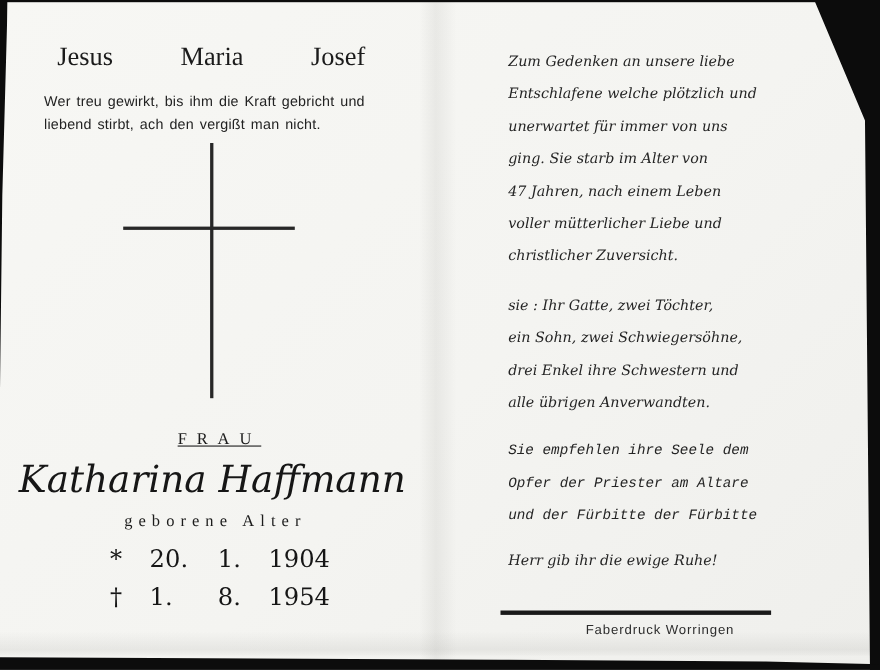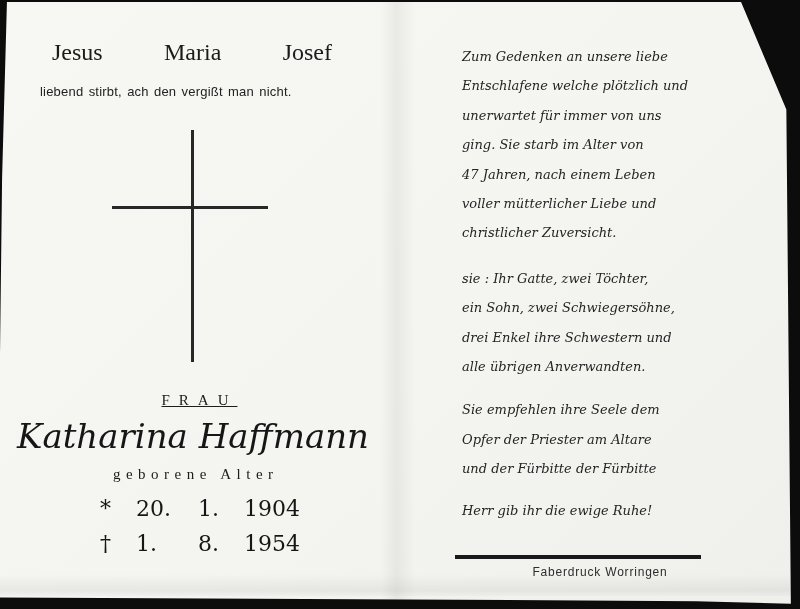--- a/index.html
+++ b/index.html
@@ -55,21 +55,21 @@
   .date-row .mon { width:46px; }
 
   
   .memorial {
     position:absolute; left:462px; top:42px; width:290px;
     font-family:"DejaVu Serif", serif; font-style:italic;
     font-size:13px; line-height:29.4px; color:#242424;
   }
   .memorial p { margin:0; }
   .memorial p.p2 { margin-top:16px; }
-  .memorial p.p3 { margin-top:14px; }
+  .memorial p.p3 { margin-top:14px;font-family:Liberation Mono, monospace; }
   .memorial p.p4 { margin-top:12px; }
   .memorial .line { display:block; white-space:nowrap; }
 
   .imprint-rule { position:absolute; left:455px; top:555px; width:246px; height:3.5px; background:#191919; }
   .imprint {
     position:absolute; left:480px; top:565px; width:240px; text-align:center;
     font-family:"Liberation Sans", sans-serif; font-size:12px; letter-spacing:0.8px; color:#2d2d2d;
   }
 </style>
 </head>
@@ -78,20 +78,21 @@
 <div class="scan">
 
   <div>
     <div class="invocation">
       <span>Jesus</span>
       <span>Maria</span>
       <span>Josef</span>
     </div>
 
     <div class="epigraph">
+      <div>Wer treu gewirkt, bis ihm die Kraft gebricht und</div>
       <div>liebend stirbt, ach den vergißt man nicht.</div>
     </div>
 
     <div>
       <div class="cross-v"></div>
       <div class="cross-h"></div>
     </div>
 
     <div class="frau">FRAU</div>
     <div class="dname">Katharina Haffmann</div>

